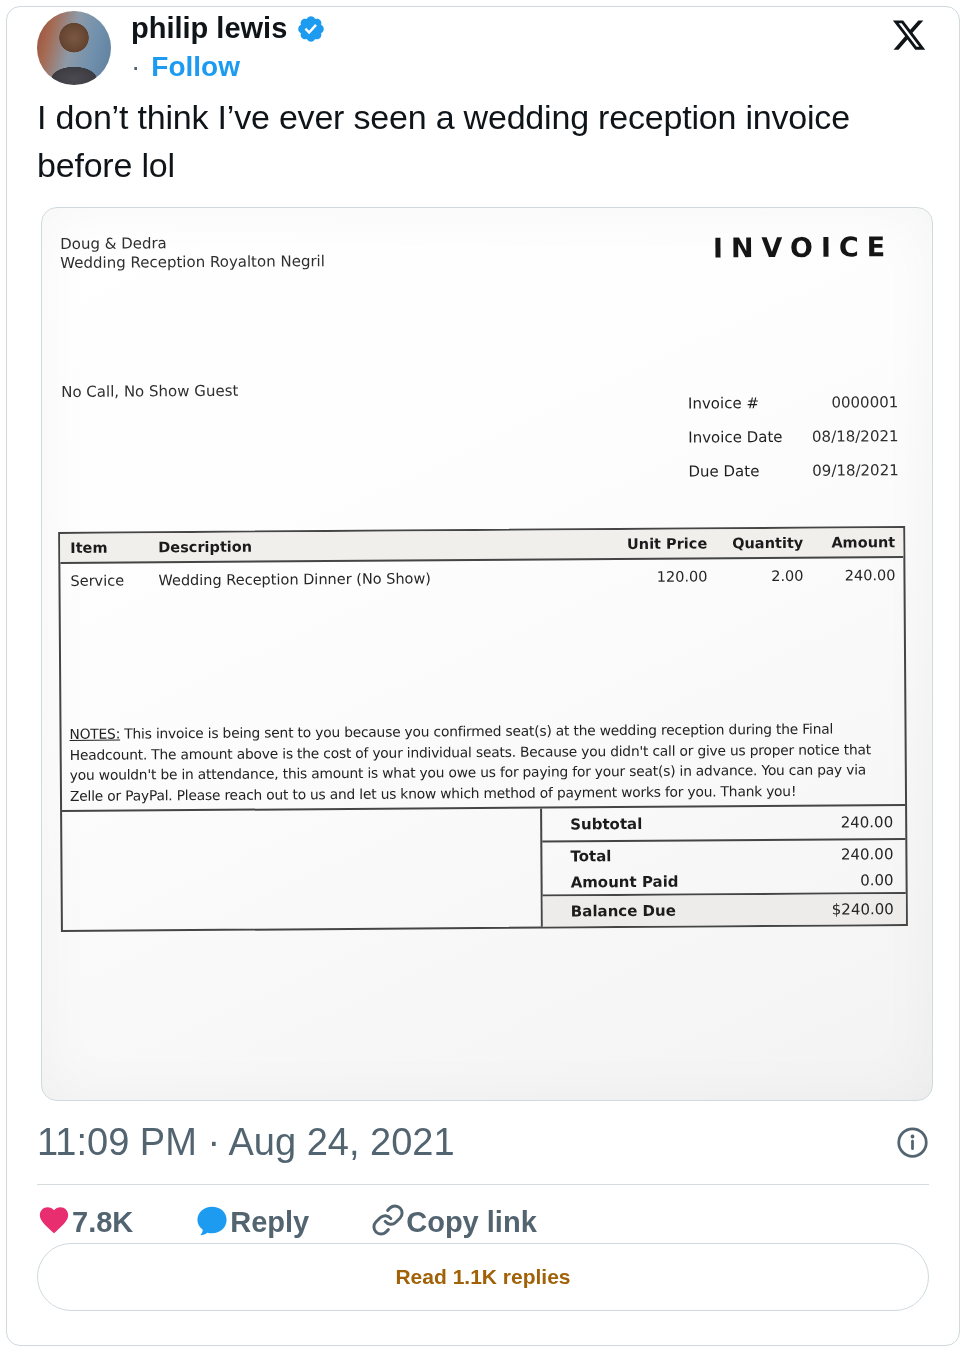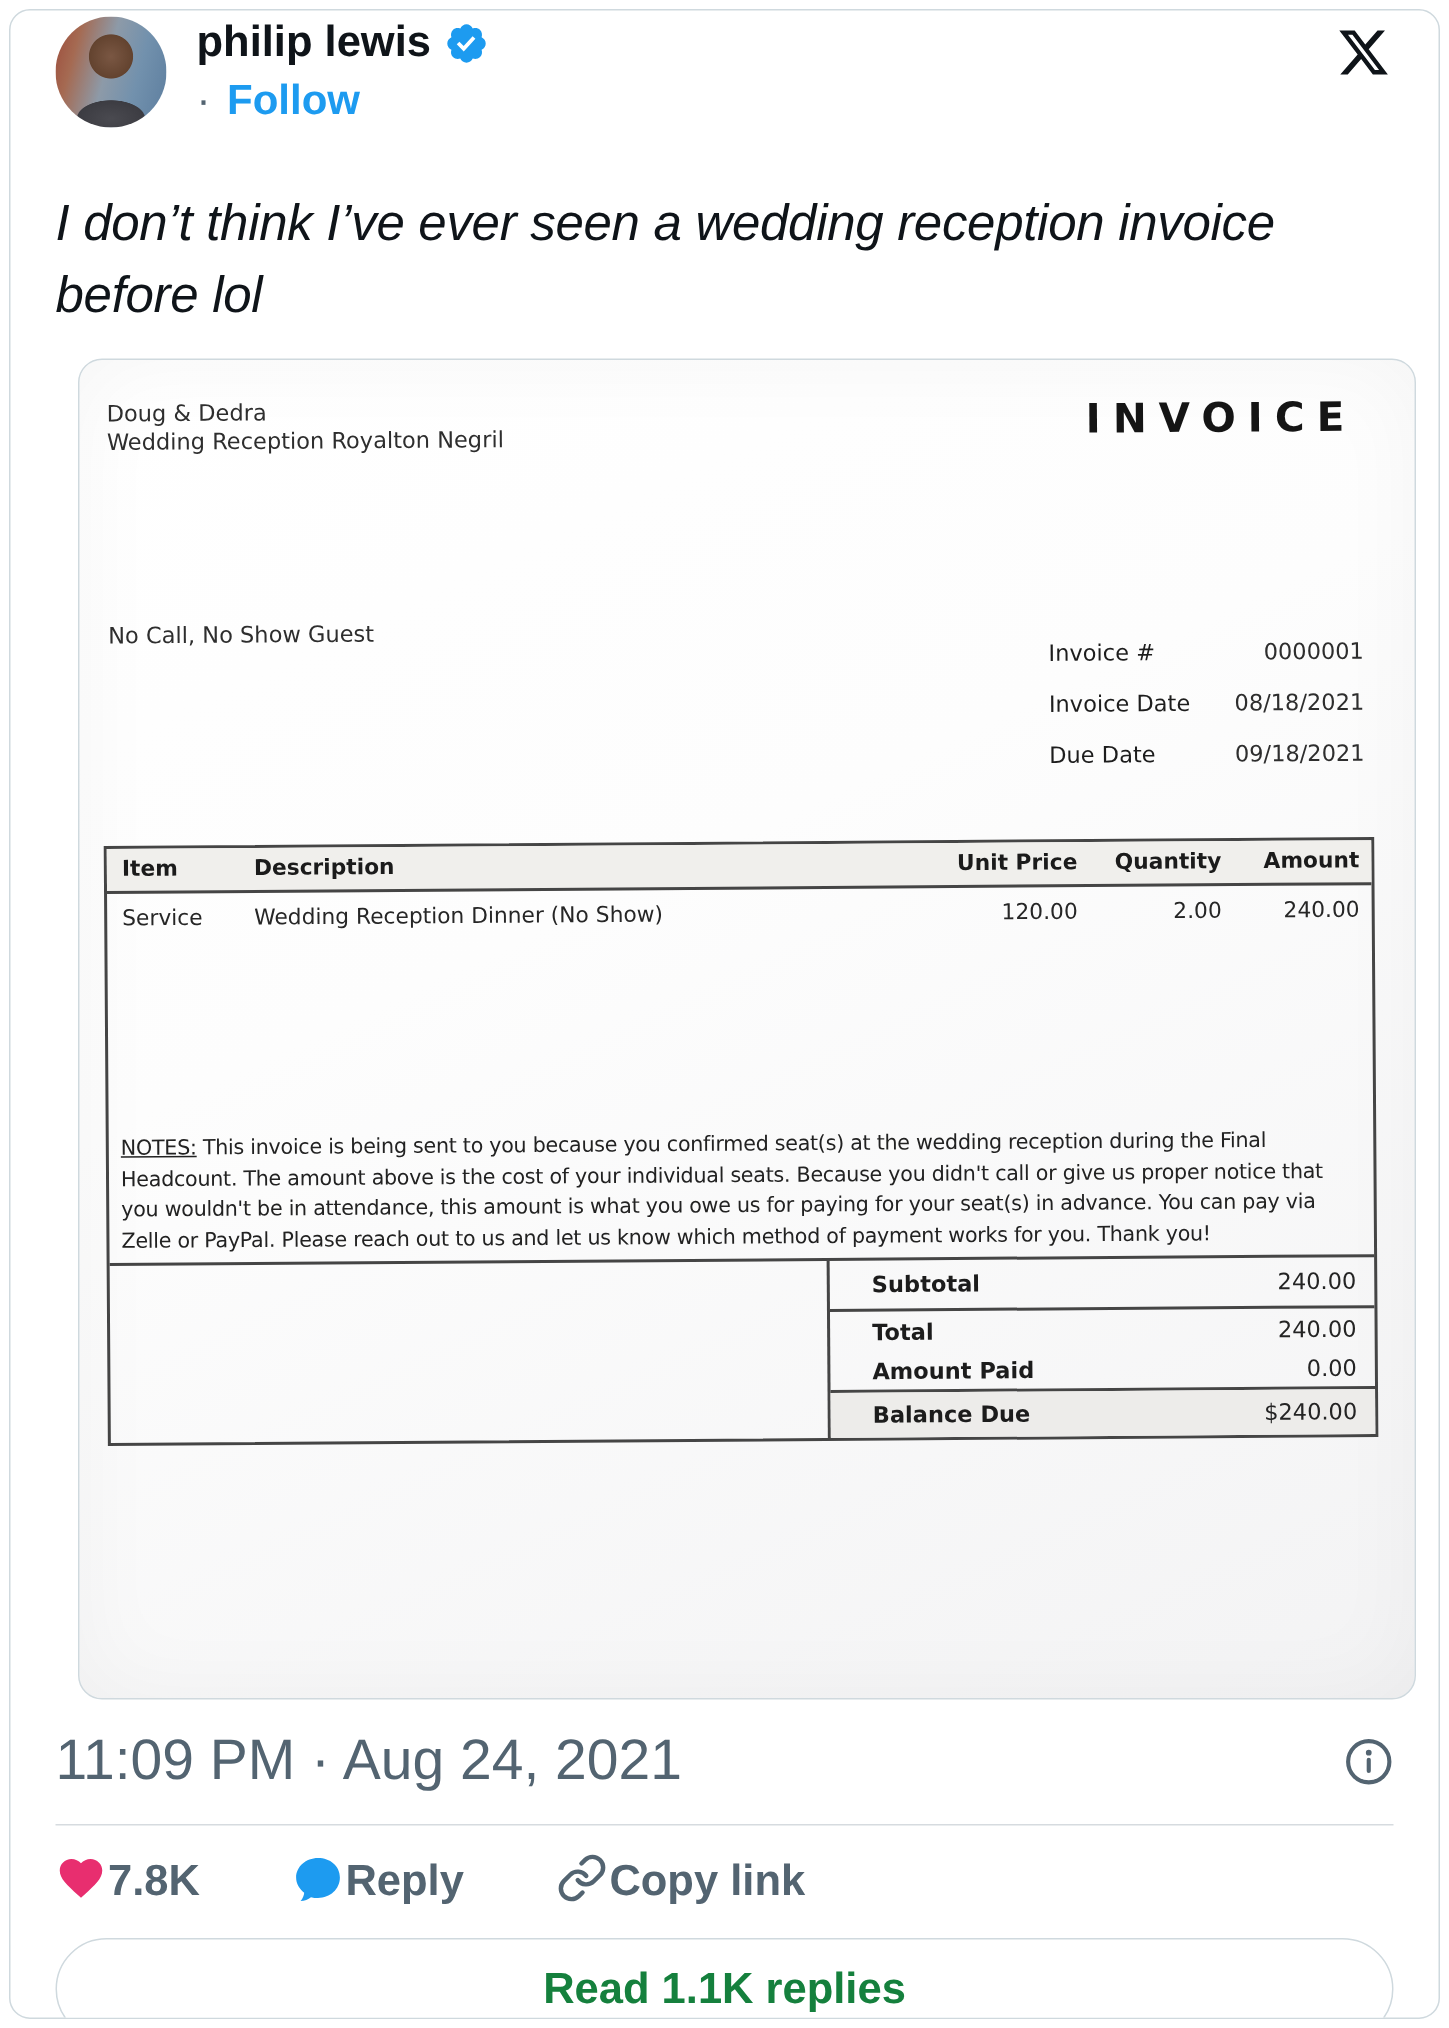--- a/index.html
+++ b/index.html
@@ -28,22 +28,22 @@
   .name-row { display:flex; align-items:center; gap:9px; }
   .name { font-size:29px; font-weight:700; color:#0f1419; }
   .badge { display:inline-flex; }
   .badge svg { width:30px; height:30px; }
   .handle-row { margin-top:6px; font-size:28px; color:#536471; display:flex; gap:11px; align-items:baseline; }
   .follow { color:#1d9bf0; font-weight:700; cursor:pointer; text-decoration:none; }
   .xlogo { flex:none; padding:6px 2px 0 0; cursor:pointer; }
   .xlogo svg { width:36px; height:36px; }
   
   .tweet-text {
-    margin:40px 0 0 0; font-size:34px; line-height:48px;
-    font-weight:400; color:#0f1419; letter-spacing:-0.2px;font-style:italic;
+    margin:8px 0 0 0; font-size:34px; line-height:48px;
+    font-weight:400; color:#0f1419; letter-spacing:-0.2px;
   }
   
   .photo {
     margin:18px 0 0 0; position:relative; height:894px; width:892px;
     border:1px solid #cfd9de; border-radius:16px; overflow:hidden;
     background:linear-gradient(155deg,#ffffff 0%,#fdfdfd 40%,#f3f3f4 100%);
     box-shadow:inset 0 0 60px rgba(0,0,0,0.04);
     cursor:pointer;
   }
   .inv {
@@ -96,24 +96,24 @@
   .ts-row { margin-top:20px; display:flex; align-items:center; justify-content:space-between; }
   .ts { font-size:38px; color:#536471; cursor:pointer; }
   .info { display:inline-flex; cursor:pointer; }
   .info svg { width:33px; height:33px; }
   .divider { border:none; border-top:1px solid #d6dbdf; margin:20px 0 0 0; }
   .actions { margin-top:18px; display:flex; align-items:center; gap:62px; }
   .action { display:flex; align-items:center; gap:1px; cursor:pointer; }
   .action svg { width:34px; height:34px; }
   .alabel { font-size:29px; font-weight:700; color:#536471; }
   .read-replies {
-    margin-top:18px; width:100%; height:68px;
+    margin-top:2px; width:100%; height:68px;
     border:1px solid #cfd9de; border-radius:999px; background:#fff;
     font-family:"Liberation Sans", sans-serif;
-    font-size:29px; font-weight:700; color:#15803d; cursor:pointer;
+    font-size:21px; font-weight:700; color:#a16207; cursor:pointer;
   }
 </style>
 </head>
 <body>
 
 <div class="card">
 
   <div class="hdr">
     <div class="avatar"></div>
     <div class="id-block">
@@ -132,21 +132,21 @@
     </div>
     <div class="xlogo">
       <svg viewBox="0 0 24 24">
           <path fill="#0f1419" d="M18.244 2.25h3.308l-7.227 8.26 8.502 11.24H16.17l-5.214-6.817L4.99 21.75H1.68l7.73-8.835L1.254 2.25H8.08l4.713 6.231 5.451-6.231zm-1.161 17.52h1.833L7.084 4.126H5.117l11.966 15.644z"></path>
         </svg>
     </div>
   </div>
 
   <p class="tweet-text">I don’t think I’ve ever seen a wedding reception invoice before lol</p>
 
-  <figure class="photo" style="margin-left:15px;margin-right:0;">
+  <figure class="photo" style="margin-left:4px;margin-right:0;">
     <div class="inv">
       <div class="inv-from">
         <div>Doug &amp; Dedra</div>
         <div>Wedding Reception Royalton Negril</div>
       </div>
       <div class="inv-title">INVOICE</div>
       <div class="inv-billto">No Call, No Show Guest</div>
 
       <div class="inv-meta">
         <span class="mlabel">Invoice #</span>

